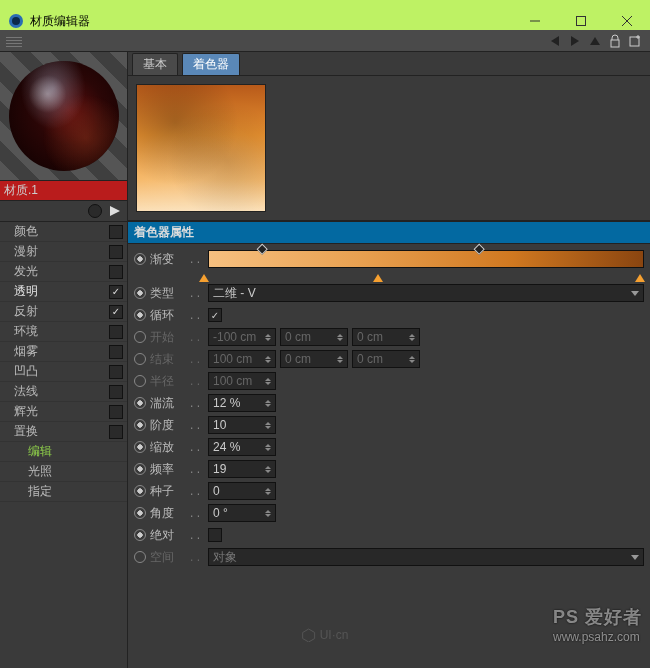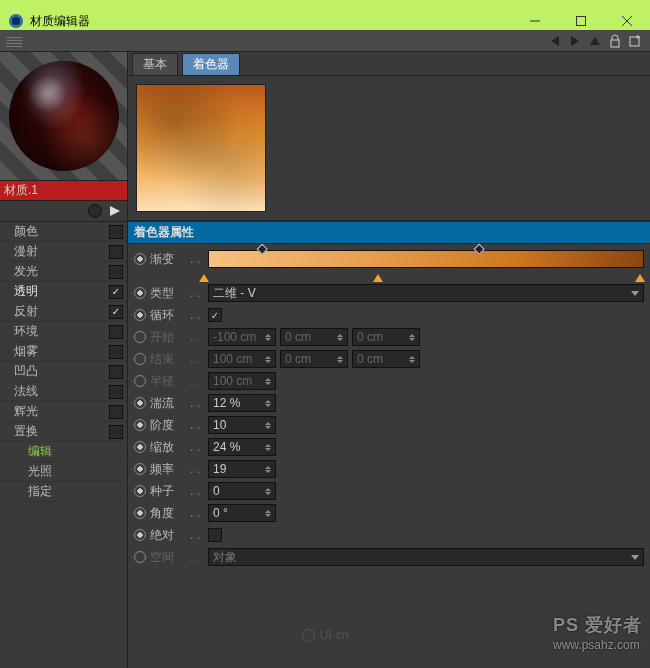--- a/index.html
+++ b/index.html
@@ -54,21 +54,21 @@
 .numfield .spin .dn { border-top:3px solid #888; }
 .gradient-bar { flex:1; height:18px; position:relative; border:1px solid #111; background: linear-gradient(90deg,#f6c080 0%, #e8a050 35%, #d07820 70%, #8a4510 100%); }
 .gradient-row2 { height: 12px; position:relative; margin-left: 70px; margin-right:4px; }
 .knot { position:absolute; top:-3px; width:8px; height:8px; background:#222; border:1px solid #ccc; transform: rotate(45deg) translateX(-50%); }
 .marker { position:absolute; bottom:0; width:0; height:0; border-left:5px solid transparent; border-right:5px solid transparent; border-bottom:8px solid #f6a030; transform: translateX(-50%); }
 .dropdown { flex:1; height:18px; background:#282828; border:1px solid #111; color:#ccc; padding:0 4px; display:flex; align-items:center; justify-content:space-between; }
 .dropdown .arr { width:0; height:0; border-left:4px solid transparent; border-right:4px solid transparent; border-top:5px solid #999; }
 .smallcb { width:14px; height:14px; background:#282828; border:1px solid #111; display:flex; align-items:center; justify-content:center; }
 .smallcb.checked::after { content:"✓"; color:#ccc; font-size:10px; }
 .watermark { position:absolute; left:50%; bottom:26px; transform:translateX(-50%); color:#555; display:flex; align-items:center; gap:4px; font-size:11px; }
-.wm-right { position:absolute; right:8px; bottom:16px; color:rgba(255,255,255,0.5); font-size:13px; text-shadow:0 0 2px #000; }
+.wm-right { position:absolute; right:8px; bottom:24px; color:rgba(255,255,255,0.5); font-size:13px; text-shadow:0 0 2px #000; }
 .wm-right .s1 { font-family: Arial; font-size:18px; font-weight:bold; letter-spacing:1px; }
 </style>
 </head>
 <body>
 
 <div class="titlebar">
   <svg class="icon" viewBox="0 0 16 16">
       <circle cx="8" cy="8" r="7" fill="#2a6db3"></circle>
       <circle cx="8" cy="8" r="4" fill="#0a2a4a"></circle>
     </svg>

